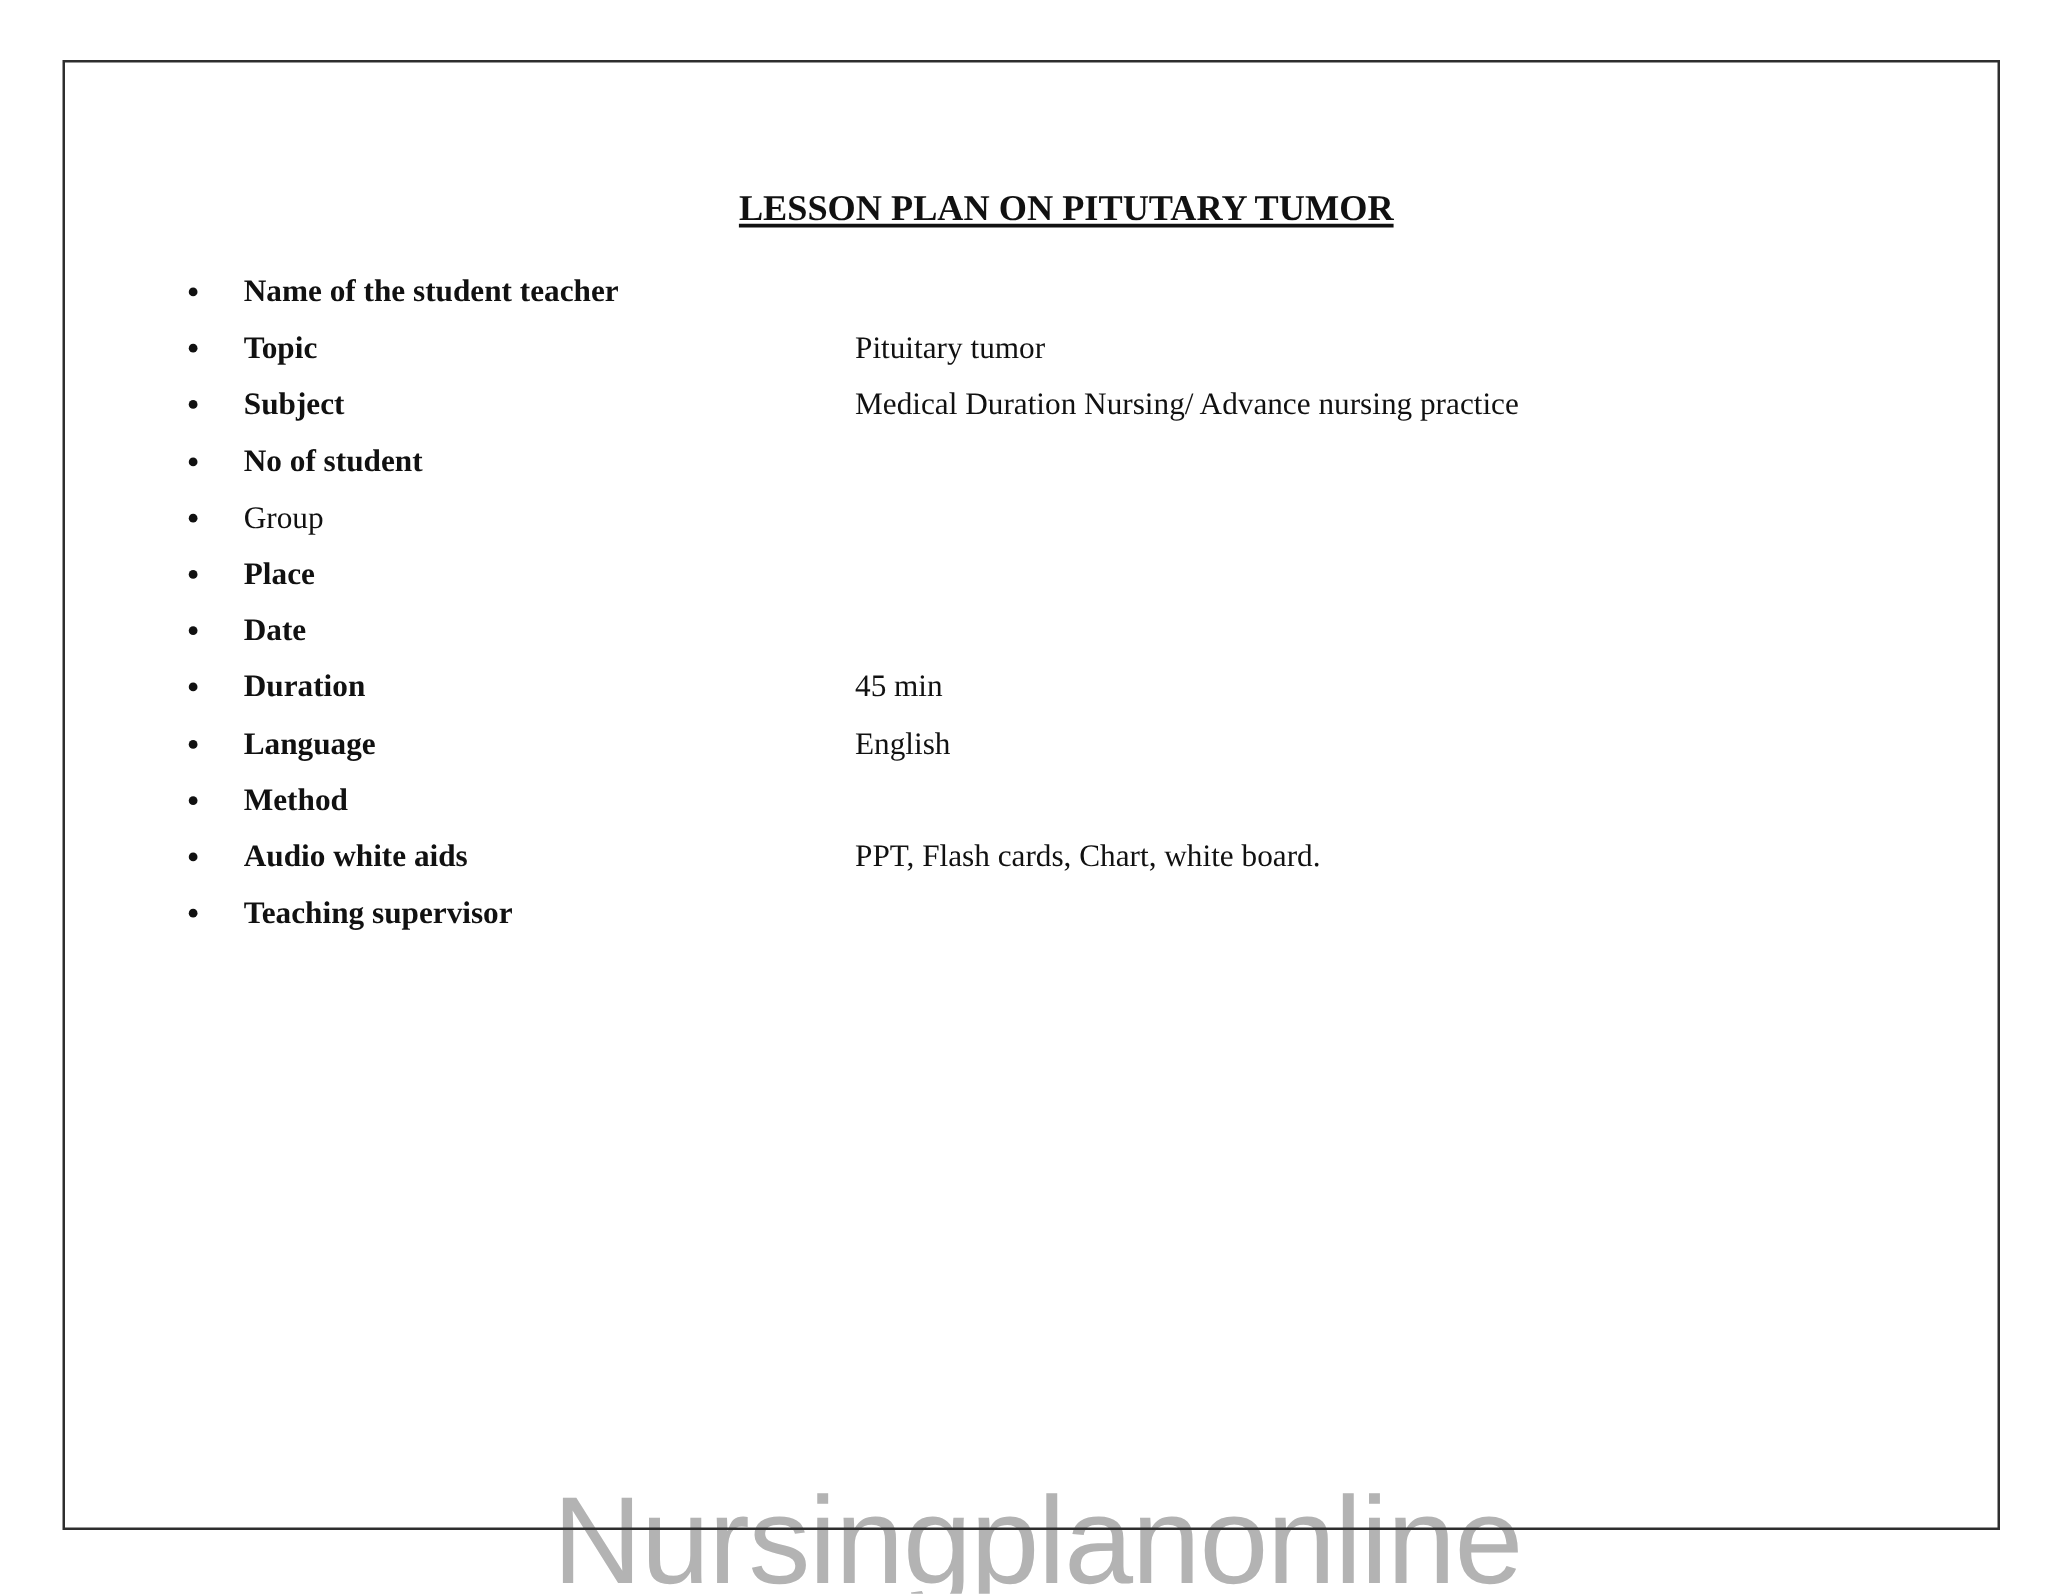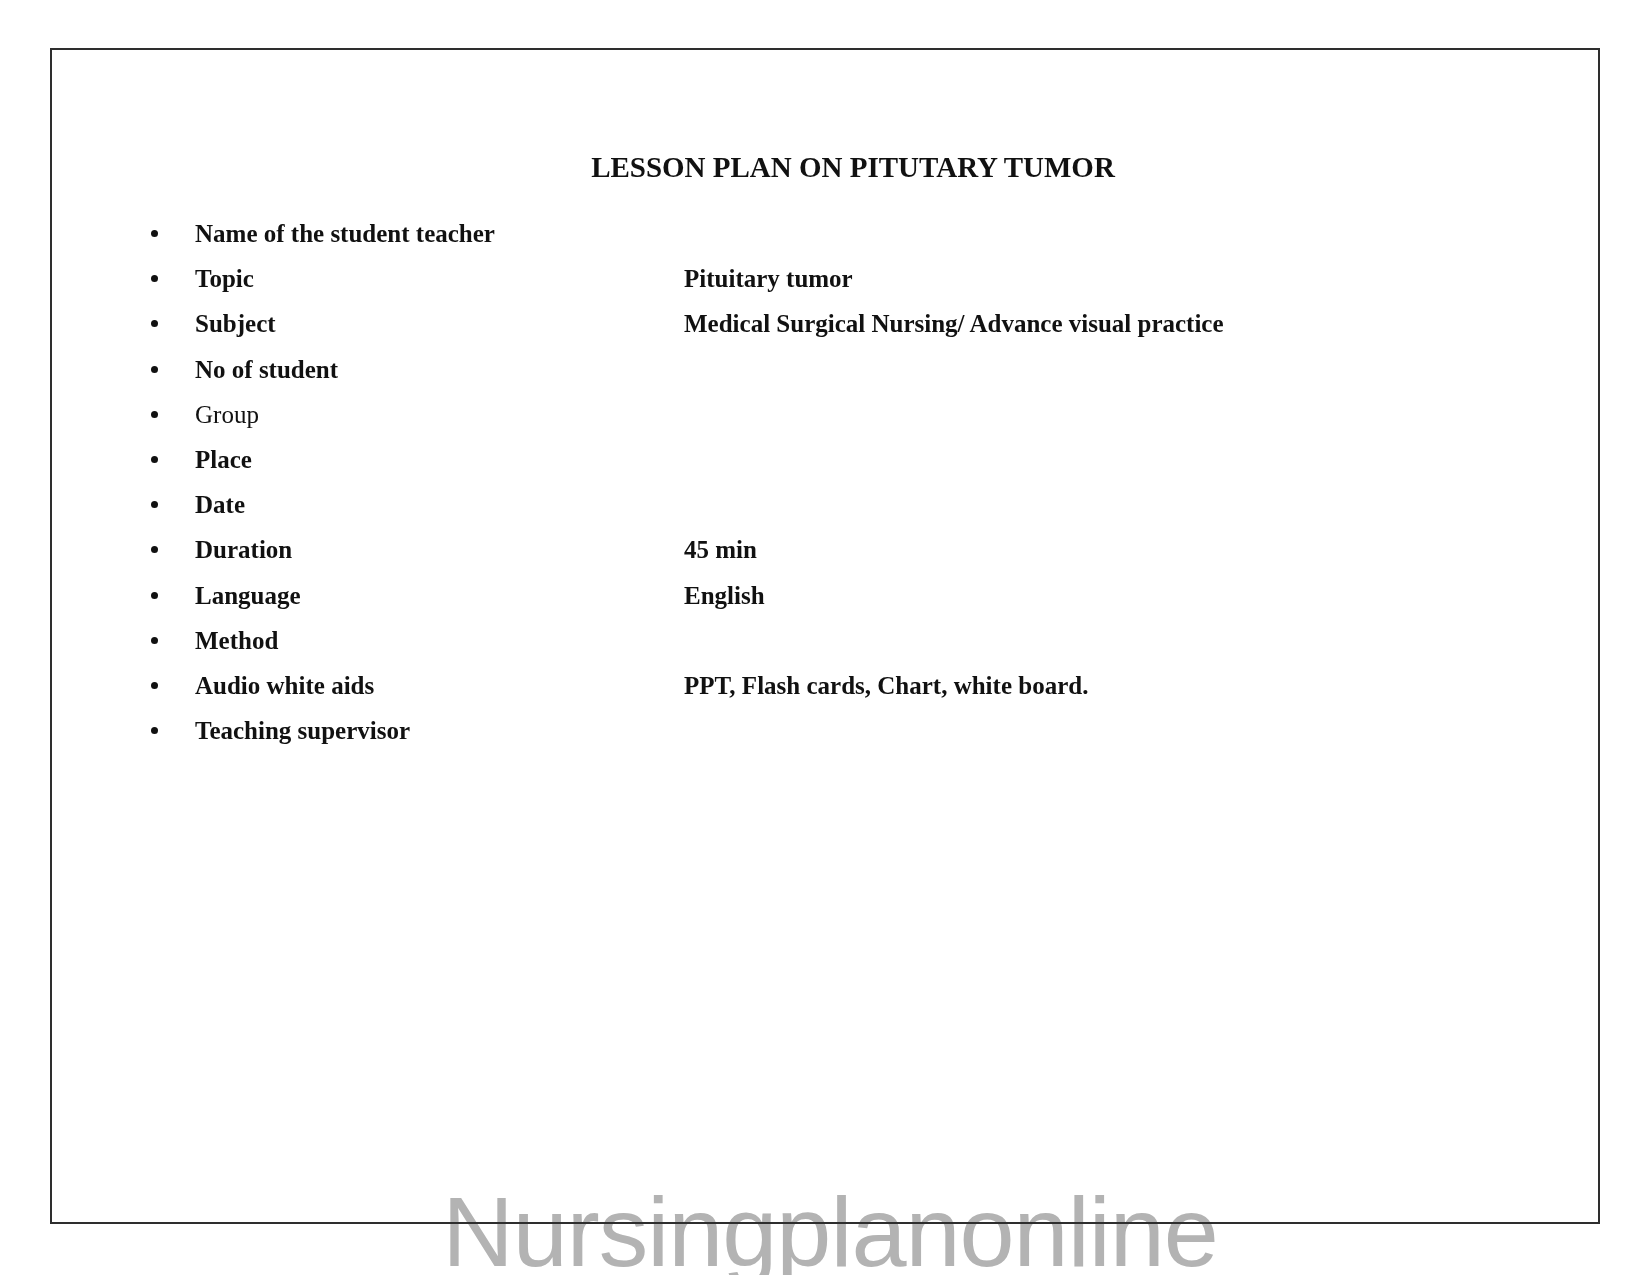--- a/index.html
+++ b/index.html
@@ -46,20 +46,21 @@
     top: 153px;
     width: 1550px;
     text-align: center;
     transform: translateX(28px);
     font-size: 29px;
     font-weight: bold;
     line-height: 1;
     z-index: 3;
   }
   .doc-title span {
+    text-decoration: underline;
     text-decoration-thickness: 2.5px;
     text-underline-offset: 3px;
   }
   .fields {
     position: absolute;
     left: 50px;
     top: 211px;
     width: 1250px;
     z-index: 3;
   }
@@ -86,21 +87,20 @@
     white-space: pre;
   }
   .field-label.bold { font-weight: bold; }
   .field-value {
     position: absolute;
     left: 634px;
     top: 0;
     line-height: 45.2px;
     font-size: 25px;
     white-space: pre;
-    font-weight: bold;
   }
 </style>
 </head>
 <body>
 
 <div class="watermark">Nursingplanonline</div>
 
 <div class="page-border"></div>
 
 <div class="doc-title">
@@ -116,21 +116,21 @@
 
   <div class="field-row">
     <span class="bullet"></span>
     <span class="field-label bold">Topic</span>
     <span class="field-value">Pituitary tumor</span>
   </div>
 
   <div class="field-row">
     <span class="bullet"></span>
     <span class="field-label bold">Subject</span>
-    <span class="field-value">Medical Surgical Nursing/ Advance visual practice</span>
+    <span class="field-value">Medical Duration Nursing/ Advance nursing practice</span>
   </div>
 
   <div class="field-row">
     <span class="bullet"></span>
     <span class="field-label bold">No of student</span>
     <span class="field-value"></span>
   </div>
 
   <div class="field-row">
     <span class="bullet"></span>

